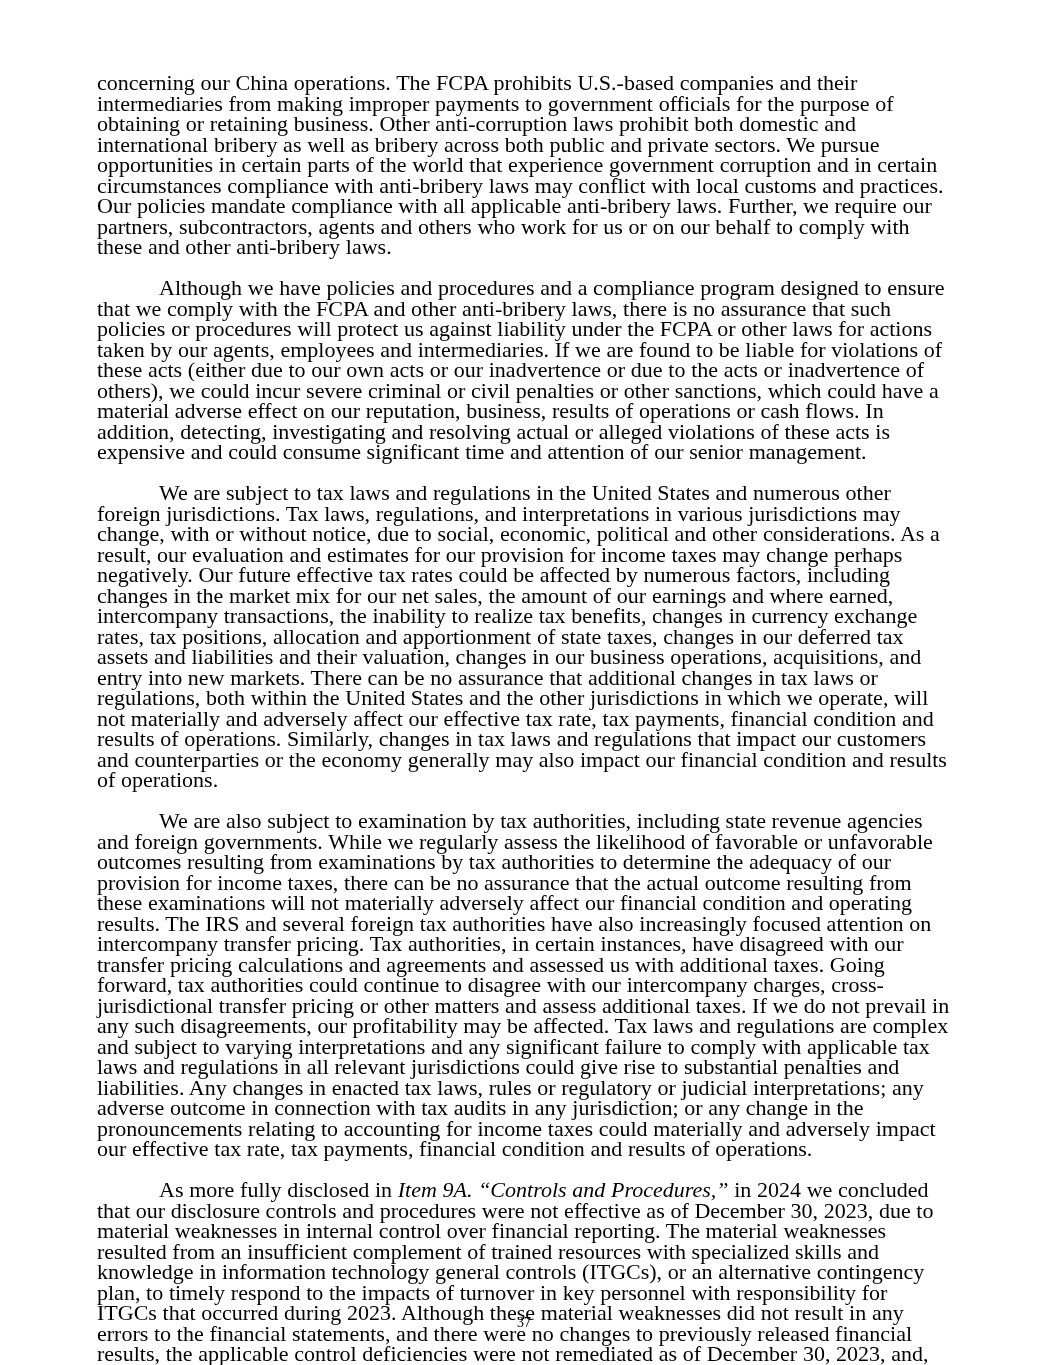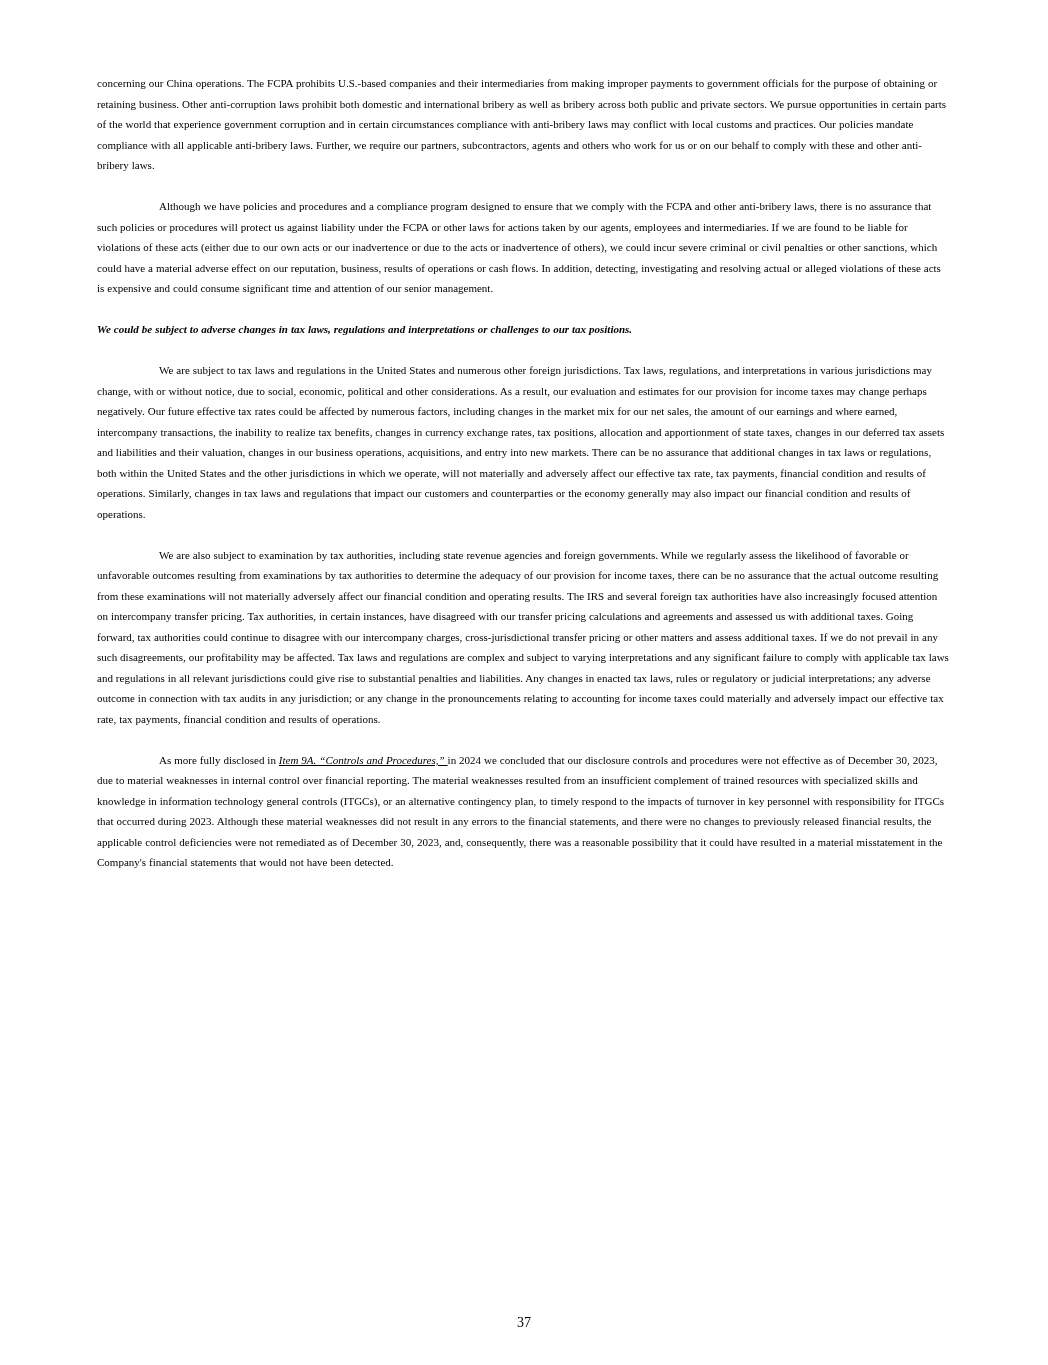--- a/index.html
+++ b/index.html
@@ -21,55 +21,53 @@
     height: 1365px;
     background: #ffffff;
   }
   .doc-body {
     position: absolute;
     left: 97px;
     top: 73px;
     width: 854px;
   }
   .doc-body p {
-    font-size: 11px;
+    font-size: 22px;
     line-height: 20.5px;
     margin: 0 0 20.5px 0;
     text-align: left;
     word-spacing: 0.2px;
   }
   .doc-body p.paragraph.indent {
     text-indent: 62px;
   }
   .doc-body p.heading {
     font-weight: 700;
     font-style: italic;
   }
   .inline-italic {
     font-style: italic;
-    text-decoration: underline;
   }
   .footer {
     position: absolute;
     left: 0;
     top: 1313px;
     width: 1048px;
     text-align: center;
     font-size: 14px;
     line-height: 20.5px;
   }
 </style>
 </head>
 <body>
 
 <div class="page">
   <div class="doc-body">
       <p class="paragraph"><span>concerning our China operations. The FCPA prohibits U.S.-based companies and their intermediaries from making improper payments to government officials for the purpose of obtaining or retaining business. Other anti-corruption laws prohibit both domestic and international bribery as well as bribery across both public and private sectors. We pursue opportunities in certain parts of the world that experience government corruption and in certain circumstances compliance with anti-bribery laws may conflict with local customs and practices. Our policies mandate compliance with all applicable anti-bribery laws. Further, we require our partners, subcontractors, agents and others who work for us or on our behalf to comply with these and other anti-bribery laws.</span></p>
       <p class="paragraph indent"><span>Although we have policies and procedures and a compliance program designed to ensure that we comply with the FCPA and other anti-bribery laws, there is no assurance that such policies or procedures will protect us against liability under the FCPA or other laws for actions taken by our agents, employees and intermediaries. If we are found to be liable for violations of these acts (either due to our own acts or our inadvertence or due to the acts or inadvertence of others), we could incur severe criminal or civil penalties or other sanctions, which could have a material adverse effect on our reputation, business, results of operations or cash flows. In addition, detecting, investigating and resolving actual or alleged violations of these acts is expensive and could consume significant time and attention of our senior management.</span></p>
-      <p class="heading"><span>We could be subject to adverse changes in tax laws, regulations and interpretations or challenges to our tax positions.</span></p>
       <p class="paragraph indent"><span>We are subject to tax laws and regulations in the United States and numerous other foreign jurisdictions. Tax laws, regulations, and interpretations in various jurisdictions may change, with or without notice, due to social, economic, political and other considerations. As a result, our evaluation and estimates for our provision for income taxes may change perhaps negatively. Our future effective tax rates could be affected by numerous factors, including changes in the market mix for our net sales, the amount of our earnings and where earned, intercompany transactions, the inability to realize tax benefits, changes in currency exchange rates, tax positions, allocation and apportionment of state taxes, changes in our deferred tax assets and liabilities and their valuation, changes in our business operations, acquisitions, and entry into new markets. There can be no assurance that additional changes in tax laws or regulations, both within the United States and the other jurisdictions in which we operate, will not materially and adversely affect our effective tax rate, tax payments, financial condition and results of operations. Similarly, changes in tax laws and regulations that impact our customers and counterparties or the economy generally may also impact our financial condition and results of operations.</span></p>
       <p class="paragraph indent"><span>We are also subject to examination by tax authorities, including state revenue agencies and foreign governments. While we regularly assess the likelihood of favorable or unfavorable outcomes resulting from examinations by tax authorities to determine the adequacy of our provision for income taxes, there can be no assurance that the actual outcome resulting from these examinations will not materially adversely affect our financial condition and operating results. The IRS and several foreign tax authorities have also increasingly focused attention on intercompany transfer pricing. Tax authorities, in certain instances, have disagreed with our transfer pricing calculations and agreements and assessed us with additional taxes. Going forward, tax authorities could continue to disagree with our intercompany charges, cross-jurisdictional transfer pricing or other matters and assess additional taxes. If we do not prevail in any such disagreements, our profitability may be affected. Tax laws and regulations are complex and subject to varying interpretations and any significant failure to comply with applicable tax laws and regulations in all relevant jurisdictions could give rise to substantial penalties and liabilities. Any changes in enacted tax laws, rules or regulatory or judicial interpretations; any adverse outcome in connection with tax audits in any jurisdiction; or any change in the pronouncements relating to accounting for income taxes could materially and adversely impact our effective tax rate, tax payments, financial condition and results of operations.</span></p>
       <p class="paragraph indent"><span>As more fully disclosed in </span><span class="inline-italic">Item 9A. “Controls and Procedures,” </span><span>in 2024 we concluded that our disclosure controls and procedures were not effective as of December 30, 2023, due to material weaknesses in internal control over financial reporting. The material weaknesses resulted from an insufficient complement of trained resources with specialized skills and knowledge in information technology general controls (ITGCs), or an alternative contingency plan, to timely respond to the impacts of turnover in key personnel with responsibility for ITGCs that occurred during 2023. Although these material weaknesses did not result in any errors to the financial statements, and there were no changes to previously released financial results, the applicable control deficiencies were not remediated as of December 30, 2023, and, consequently, there was a reasonable possibility that it could have resulted in a material misstatement in the Company's financial statements that would not have been detected.</span></p>
     </div>
   <div class="footer">
     <span>37</span>
   </div>
 </div>
 
 </body></html>

